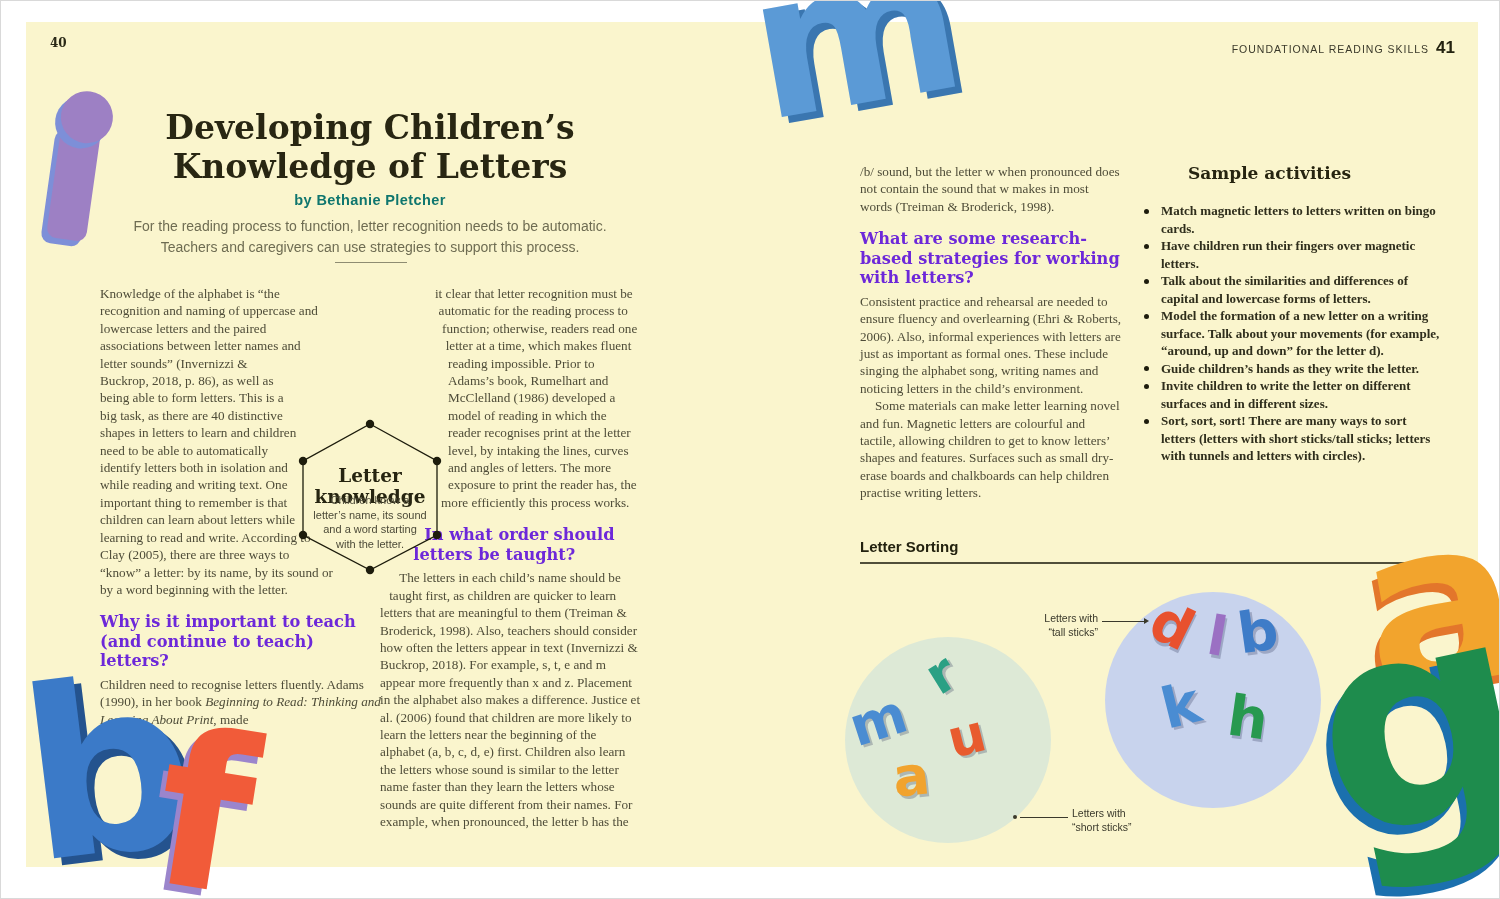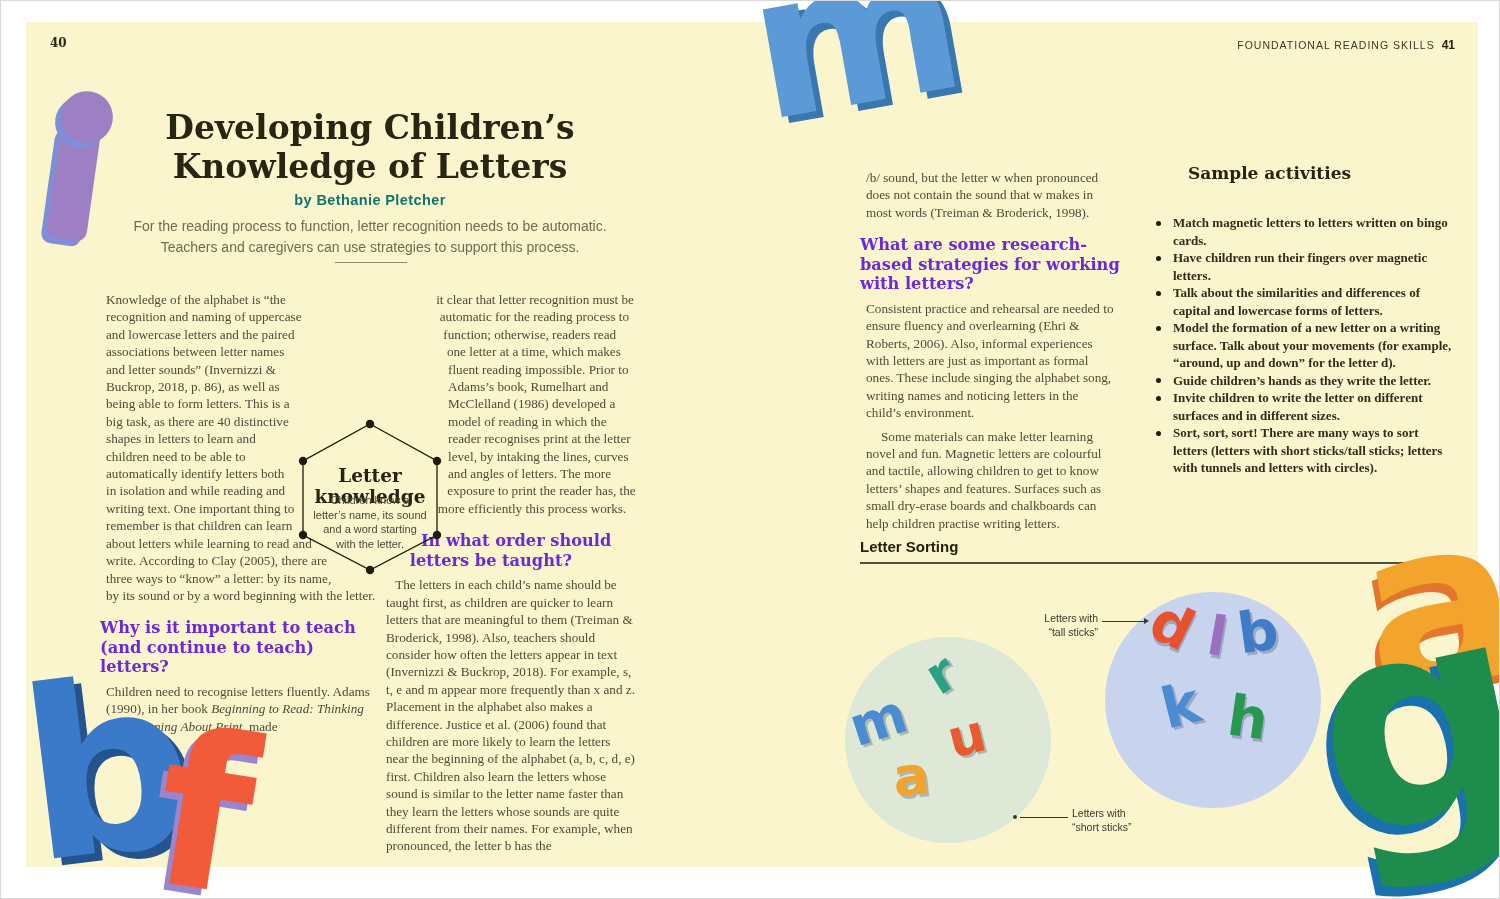--- a/index.html
+++ b/index.html
@@ -7,34 +7,34 @@
     width:1500px;height:899px;position:relative;background:#ffffff;
     font-family:"Liberation Serif",serif;overflow:hidden;
   }
   .frame{position:absolute;inset:0;border:1px solid #d9d9d9;pointer-events:none;z-index:60;}
   .spread{position:absolute;left:26px;top:22px;width:1452px;height:845px;background:#faf5cd;}
 
   
   .folio-left{position:absolute;left:50px;top:36px;font-family:"DejaVu Serif",serif;font-weight:bold;font-size:12px;color:#2a2917;}
   .running-head{position:absolute;left:1135px;top:38px;width:320px;text-align:right;
     font-family:"Liberation Sans",sans-serif;font-size:10.5px;letter-spacing:1px;color:#3a392a;}
-  .running-head b{font-size:12px;letter-spacing:0;margin-left:7px;color:#23220f;}
+  .running-head b{font-size:17px;letter-spacing:0;margin-left:7px;color:#23220f;}
 
   
   .title{position:absolute;left:120px;top:108px;width:500px;text-align:center;
     font-family:"DejaVu Serif",serif;font-weight:bold;font-size:33px;line-height:39px;color:#282612;}
   .byline{position:absolute;left:120px;top:192px;width:500px;text-align:center;
     font-family:"Liberation Sans",sans-serif;font-weight:bold;font-size:14.5px;letter-spacing:.4px;color:#0f766e;}
   .intro{position:absolute;left:95px;top:216px;width:550px;text-align:center;
     font-family:"Liberation Sans",sans-serif;font-size:14px;line-height:21px;color:#6e6c52;}
   .intro-rule{position:absolute;left:335px;top:262px;width:72px;height:1px;background:#8e8c72;}
 
   
   .col{position:absolute;font-size:13.2px;line-height:17.4px;color:#4e4c38;text-align:left;}
-  .col p{margin:6px;}
+  .col p{margin:0;}
   .col-heading{font-family:"DejaVu Serif",serif;font-weight:bold;font-size:16.2px;line-height:19.5px;
     color:#6d28d9;margin:14px 0 5px 0;}
   .col1-left{left:100px;top:285px;width:283px;}
   .col2-left{left:380px;top:285px;width:262px;}
   .col1-right{left:860px;top:163px;width:262px;}
   .indent-first{text-indent:15px;}
   .hex-push-r{float:right;width:86px;height:162px;margin-top:128px;
     shape-outside:polygon(100% 0%,58% 3%,8% 30%,8% 75%,60% 97%,100% 100%);shape-margin:9px;}
   .hex-push-l{float:left;width:100px;height:252px;margin-top:120px;
     shape-outside:polygon(0% 0%,45% 5%,58% 22%,58% 52%,30% 66%,0% 80%);shape-margin:10px;}
@@ -42,21 +42,21 @@
   
   .hexagon-svg{position:absolute;left:296px;top:417px;}
   .callout-title{position:absolute;left:300px;top:465px;width:140px;text-align:center;
     font-family:"DejaVu Serif",serif;font-weight:bold;font-size:18.5px;line-height:21px;color:#262410;}
   .callout-body{position:absolute;left:302px;top:493px;width:136px;text-align:center;
     font-family:"Liberation Sans",sans-serif;font-size:11px;line-height:14.5px;color:#4c4a38;white-space:pre-line;}
 
   
   .activities-heading{position:absolute;left:1188px;top:163px;
     font-family:"DejaVu Serif",serif;font-weight:bold;font-size:17px;color:#262410;}
-  .activities{position:absolute;left:1140px;top:202px;width:300px;margin:12px;padding:0;list-style:none;
+  .activities{position:absolute;left:1140px;top:202px;width:300px;margin:0;padding:0;list-style:none;
     font-size:13px;line-height:17.5px;color:#2f2e1c;font-weight:bold;}
   .activities li{position:relative;padding-left:21px;margin:0;}
   .activities li::before{content:"";position:absolute;left:4px;top:6.5px;width:5px;height:5px;border-radius:50%;background:#1d1c0c;}
 
   
   .sorting-heading{position:absolute;left:860px;top:538px;
     font-family:"Liberation Sans",sans-serif;font-weight:bold;font-size:15px;color:#23220f;}
   .sorting-rule{position:absolute;left:860px;top:562px;width:577px;height:1.5px;background:#504f3a;}
   .circle{position:absolute;border-radius:50%;}
   .circle-green{left:845px;top:637px;width:206px;height:206px;background:#dde9d6;}

